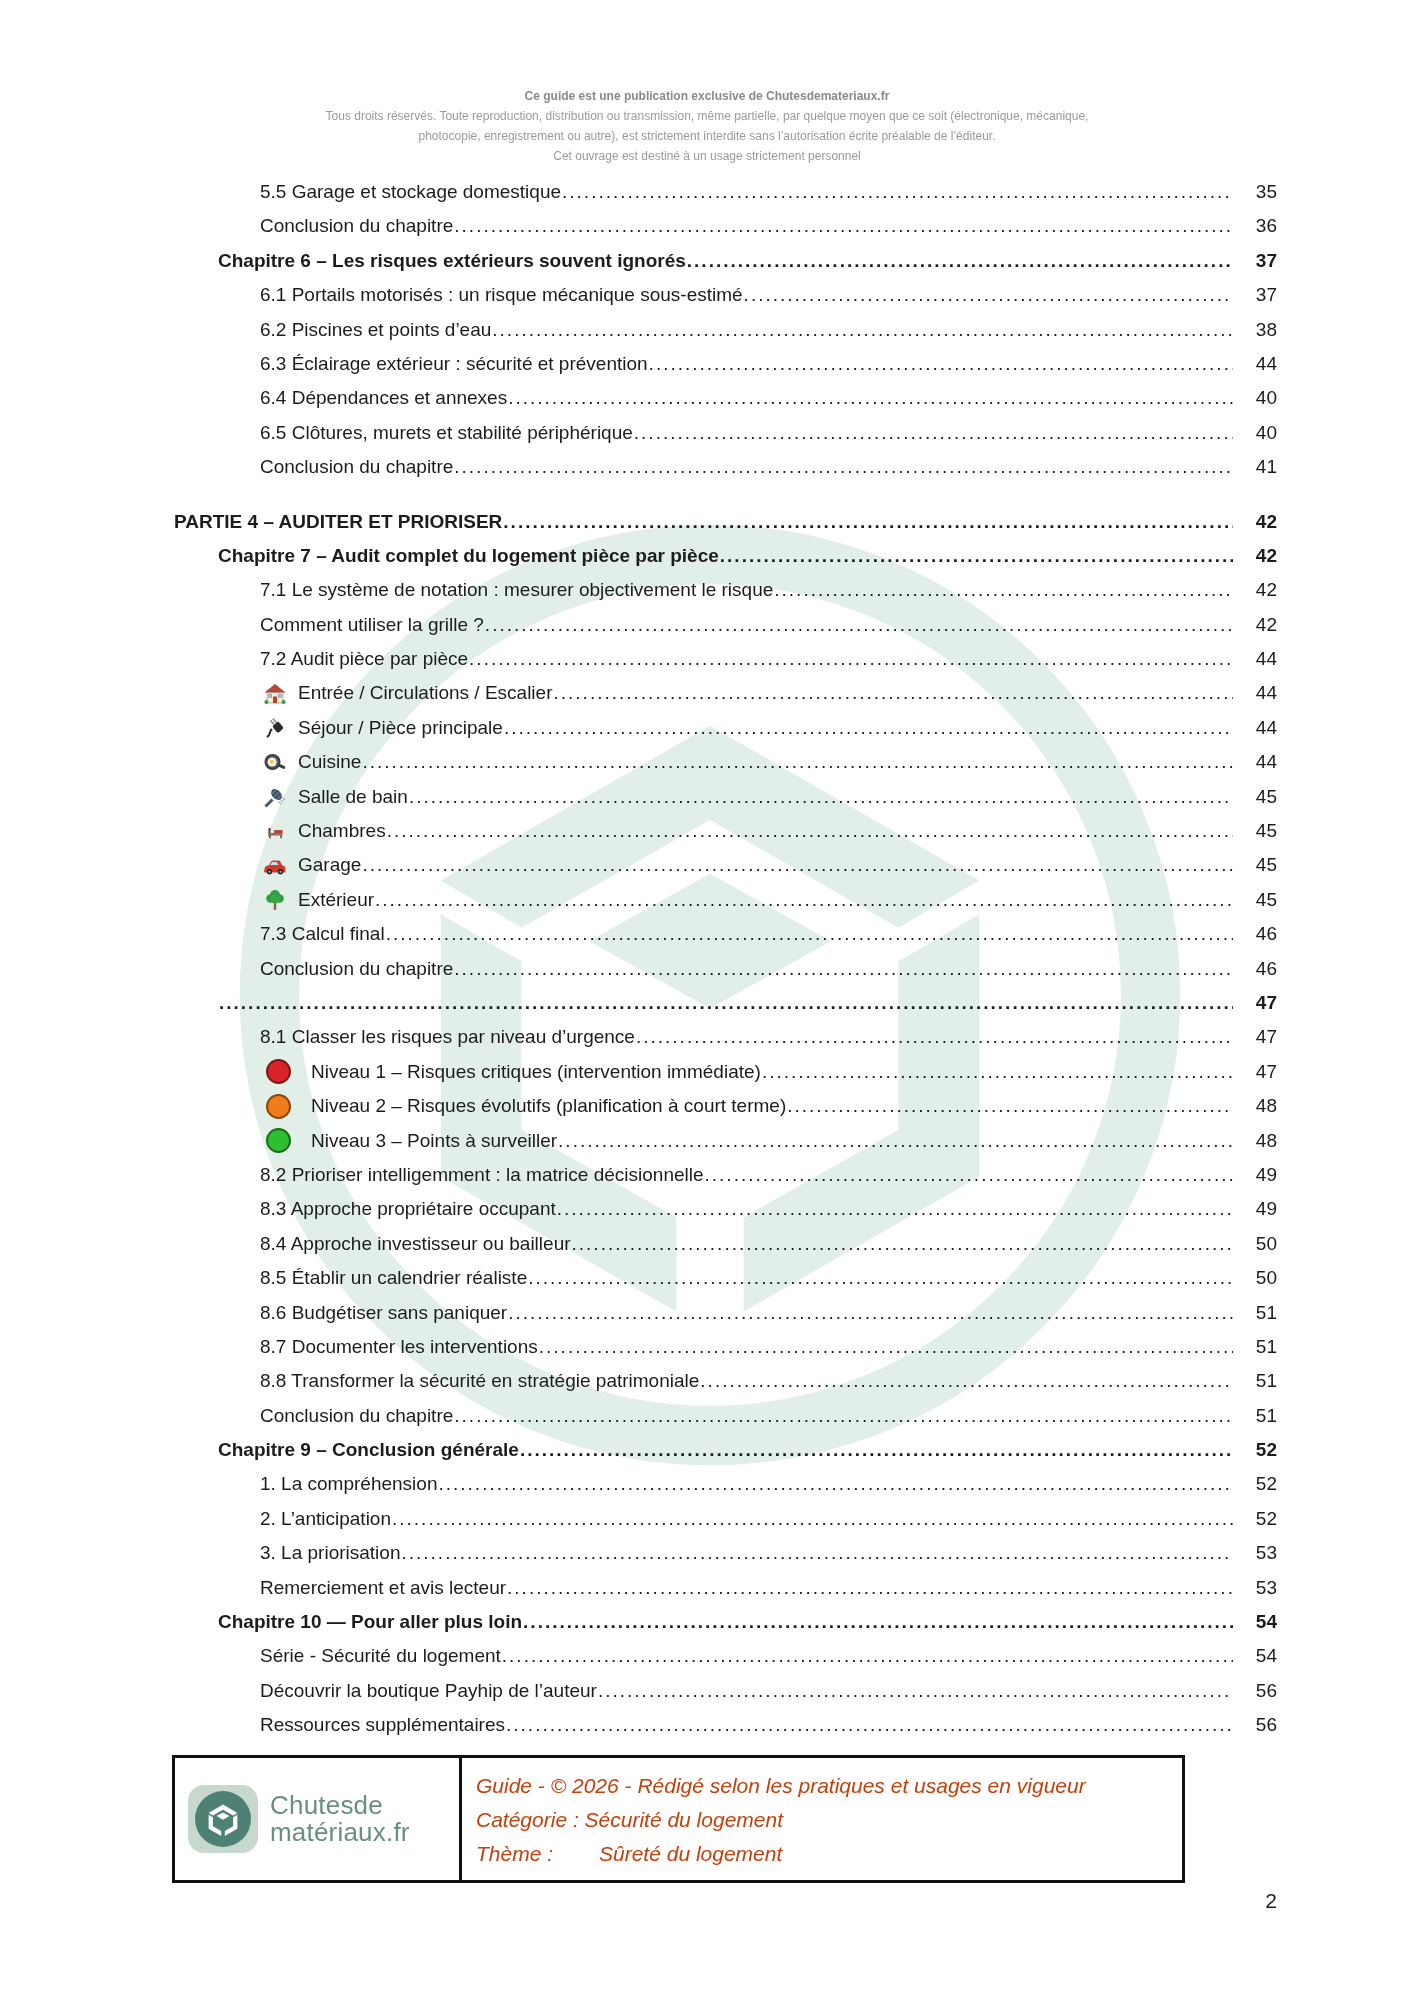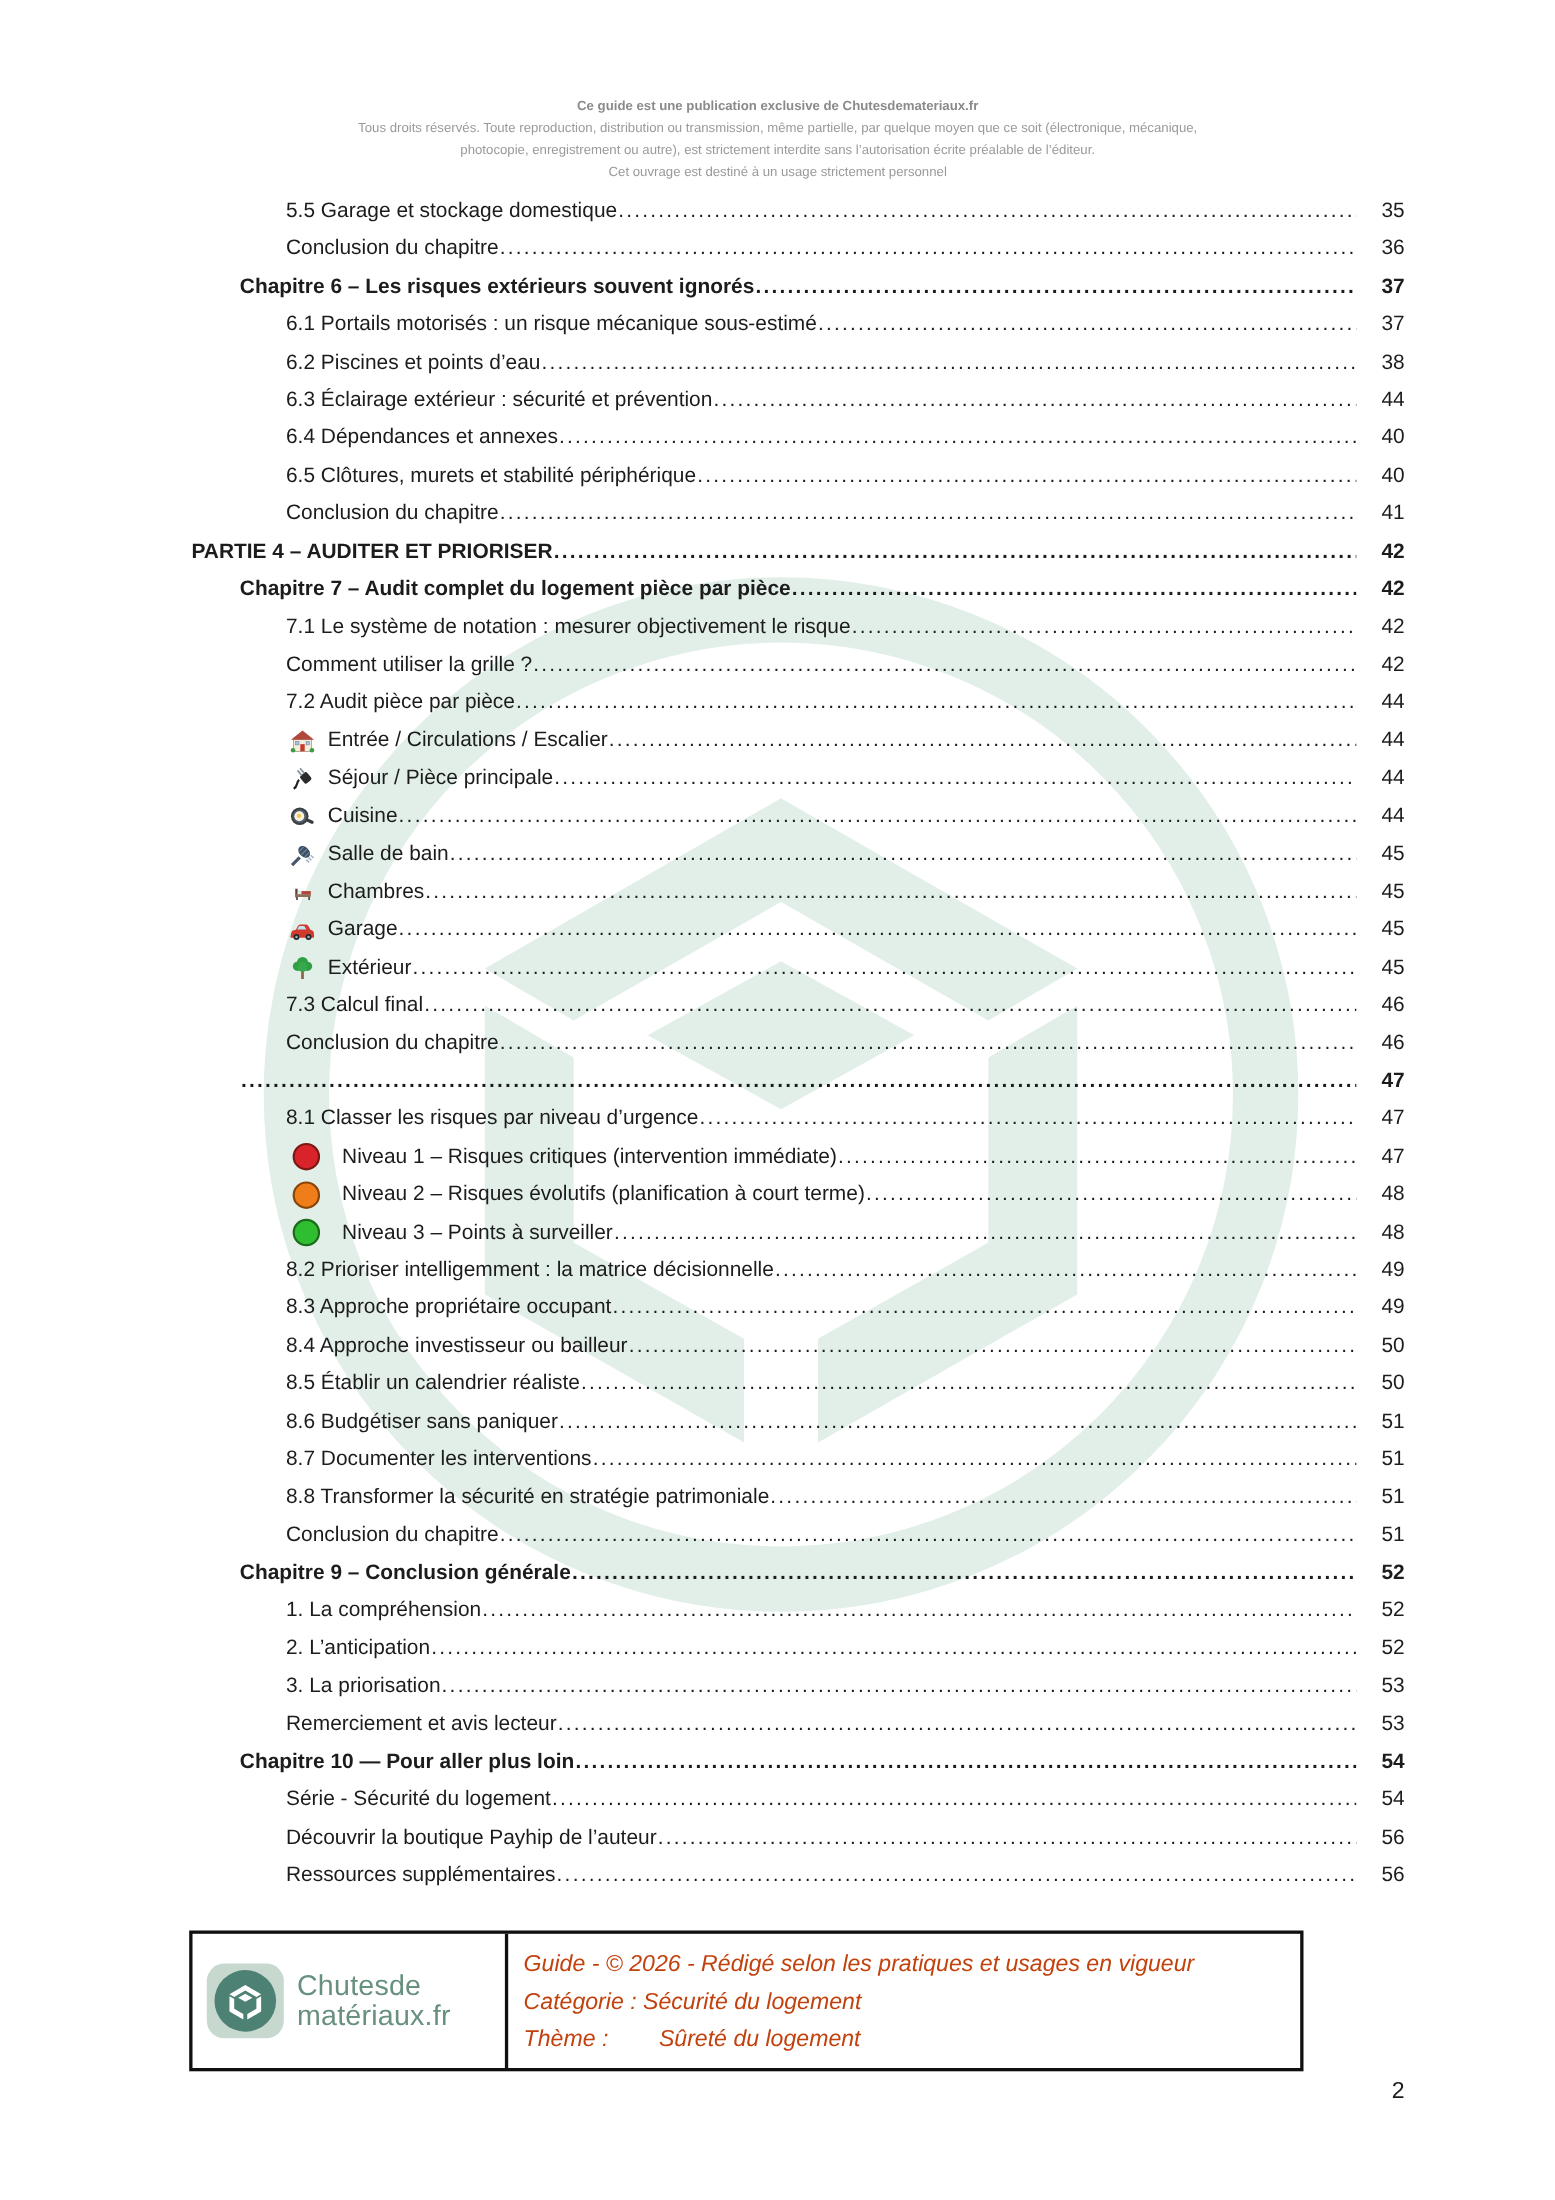--- a/index.html
+++ b/index.html
@@ -16,21 +16,21 @@
     position:absolute; top:86px; left:0; width:100%;
     text-align:center; color:#9a9a9a; font-size:12px; line-height:20px;
   }
   .doc-header .hl1 { font-weight:bold; color:#8a8a8a; }
   
   .toc { position:absolute; left:174px; top:175px; width:1103px; }
   .toc-row {
     display:flex; align-items:baseline;
     height:34.4px; line-height:34.4px; font-size:19px; white-space:nowrap;
   }
-  .toc-row.part    { font-weight:bold; }
+  .toc-row.part    { font-weight:bold;margin-top:20px; }
   .toc-row.chapter { padding-left:44px; font-weight:bold; }
   .toc-row.section { padding-left:86px; }
   .toc-row.icon-row{ padding-left:88px; }
   .toc-row.dot-row { padding-left:92px; }
   .toc-label { flex:0 0 auto; }
   .leader { flex:1 1 auto; overflow:hidden; letter-spacing:2px; margin-left:1px; margin-right:2px; }
   .leader::after { content:"..................................................................................................................................................................................................."; }
   .toc-page { flex:0 0 auto; min-width:42px; text-align:right; }
   .row-icon { flex:0 0 auto; width:26px; height:26px; margin-right:10px; align-self:center; display:flex; align-items:center; justify-content:center; }
   .row-icon svg { width:24px; height:24px; }

